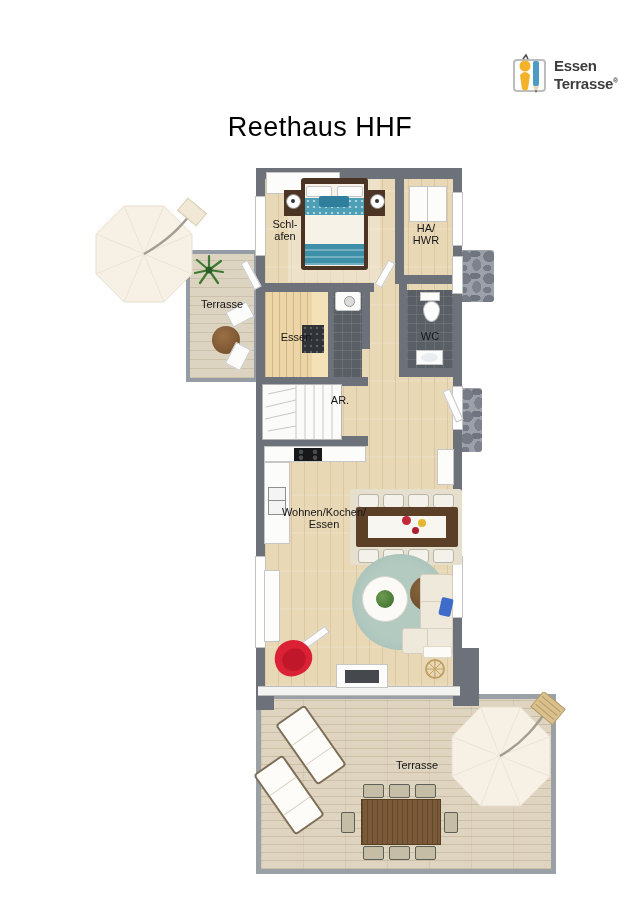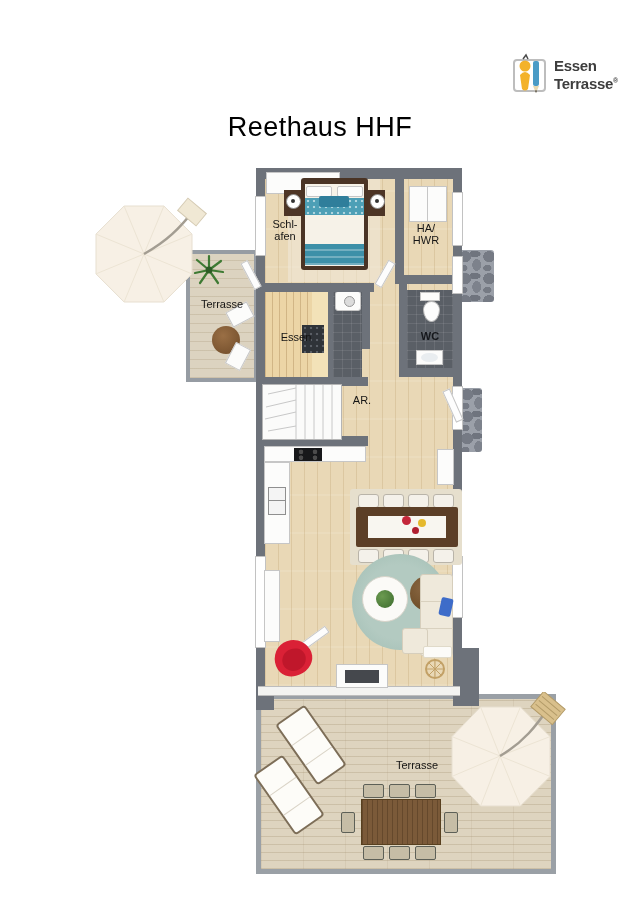--- a/index.html
+++ b/index.html
@@ -244,17 +244,19 @@
       <path d="M100 11 H124 M100 16 H124 M100 21 H124" stroke="#b39b68" stroke-width="1"></path>
     </g>
   </svg>
 
   <div class="lbl" style="left:262px;top:218px;width:46px">Schl-
 afen</div>
   <div class="lbl" style="left:406px;top:222px;width:40px">HA/
 HWR</div>
   <div class="lbl" style="left:188px;top:298px;width:68px">Terrasse</div>
   <div class="lbl" style="left:270px;top:331px;width:52px">Essen</div>
-  <div class="lbl" style="left:414px;top:330px;width:32px;font-weight:bold;color:#16181c">WC</div>
-  <div class="lbl" style="left:346px;top:394px;width:32px">AR.</div>
+  <div class="lbl" style="left:414px;top:330px;width:32px;font-weight:normal;color:#16181c">WC</div>
+  <div class="lbl" style="left:324px;top:394px;width:32px">AR.</div>
+  <div class="lbl" style="left:256px;top:506px;width:136px">Wohnen/Kochen/
+Essen</div>
   <div class="lbl" style="left:386px;top:759px;width:62px">Terrasse</div>
 
 </div>
 
 </body></html>

